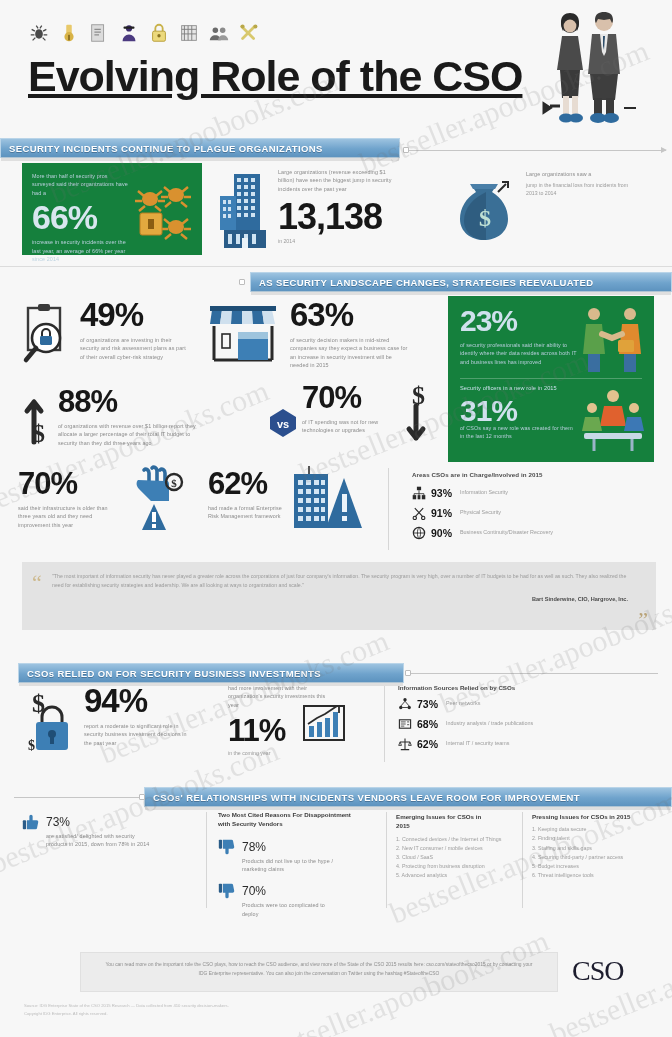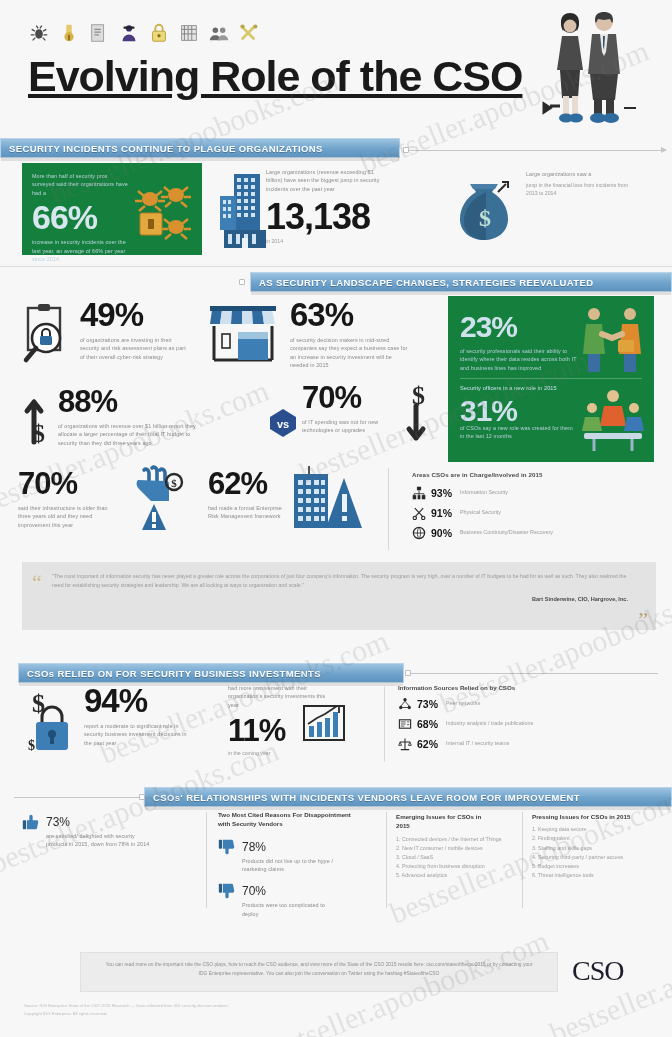--- a/index.html
+++ b/index.html
@@ -222,21 +222,21 @@
           <rect x="10" y="35" width="3" height="4"></rect>
         <rect x="5" y="42" width="3" height="4"></rect>
           <rect x="10" y="42" width="3" height="4"></rect>
         <rect x="10" y="62" width="4" height="10"></rect>
           <rect x="18" y="62" width="4" height="10"></rect>
           <rect x="26" y="62" width="4" height="10"></rect>
           <rect x="34" y="62" width="4" height="10"></rect>
       </g>
       <rect x="24" y="66" width="6" height="10" fill="#e9f2f8"></rect>
     </svg>
-    <div style="position:absolute; left:48px; top:0;">
+    <div style="position:absolute; left:60px; top:0;">
       <div class="lede" style="width:124px;">Large organizations (revenue exceeding $1 billion) have seen the biggest jump in security incidents over the past year</div>
       <div class="bignum" style="margin-top:6px; font-size:36px;">13,138</div>
       <div class="sub" style="margin-top:3px;">in 2014</div>
     </div>
   </div>
 
   <div style="position:absolute; left:452px; top:168px; width:200px; height:86px;">
     <svg style="position:absolute; left:0; top:6px; width:68px; height:74px;" viewBox="0 0 68 74">
       <path d="M20 12h24l-4 6c10 6 16 16 16 27 0 13-11 21-24 21S8 58 8 45c0-11 6-21 16-27z" fill="#3a6f96"></path>
       <path d="M34 18c-12 6-22 15-22 29 0 11 9 19 22 19z" fill="#2f5d80"></path>
@@ -289,21 +289,21 @@
       <rect x="30" y="28" width="30" height="28" fill="#3d7fb5"></rect>
       <rect x="30" y="28" width="30" height="7" fill="#9ec4dd"></rect>
       <rect x="14" y="30" width="8" height="14" fill="none" stroke="#2a2a2a" stroke-width="1.6"></rect>
     </svg>
     <div style="position:absolute; left:82px; top:0;">
       <div class="bignum" style="font-size:33px;">63%</div>
       <div class="lede" style="width:122px; margin-top:5px;">of security decision makers in mid-sized companies say they expect a business case for an increase in security investment will be needed in 2015</div>
     </div>
   </div>
 
-  <div class="bluebox" style="left:448px; top:296px; width:206px; height:166px; padding:16px 12px;">
+  <div class="bluebox" style="left:448px; top:296px; width:206px; height:166px; padding:10px 12px;">
     <div class="bignum" style="font-size:30px; color:#cfe1ed;">23%</div>
     <div class="lede" style="width:120px; margin-top:5px; color:#b8cedd;">of security professionals said their ability to identify where their data resides across both IT and business lines has improved</div>
     <div class="hrule" style="left:12px; top:82px; width:182px; background:rgba(255,255,255,.25);"></div>
     <div class="lede" style="position:absolute; left:12px; top:88px; width:150px; color:#cde0ed; font-size:5.6px;">Security officers in a new role in 2015</div>
     <div class="bignum" style="position:absolute; left:12px; top:100px; font-size:30px; color:#cfe1ed;">31%</div>
     <div class="lede" style="position:absolute; left:12px; top:128px; width:118px; color:#b8cedd;">of CSOs say a new role was created for them in the last 12 months</div>
 
     <svg style="position:absolute; right:8px; top:8px; width:68px; height:70px;" viewBox="0 0 68 70">
       <circle cx="16" cy="10" r="6" fill="#d8b98c"></circle>
         <path d="M8 20h16l3 30H5z" fill="#5aa04a"></path>

